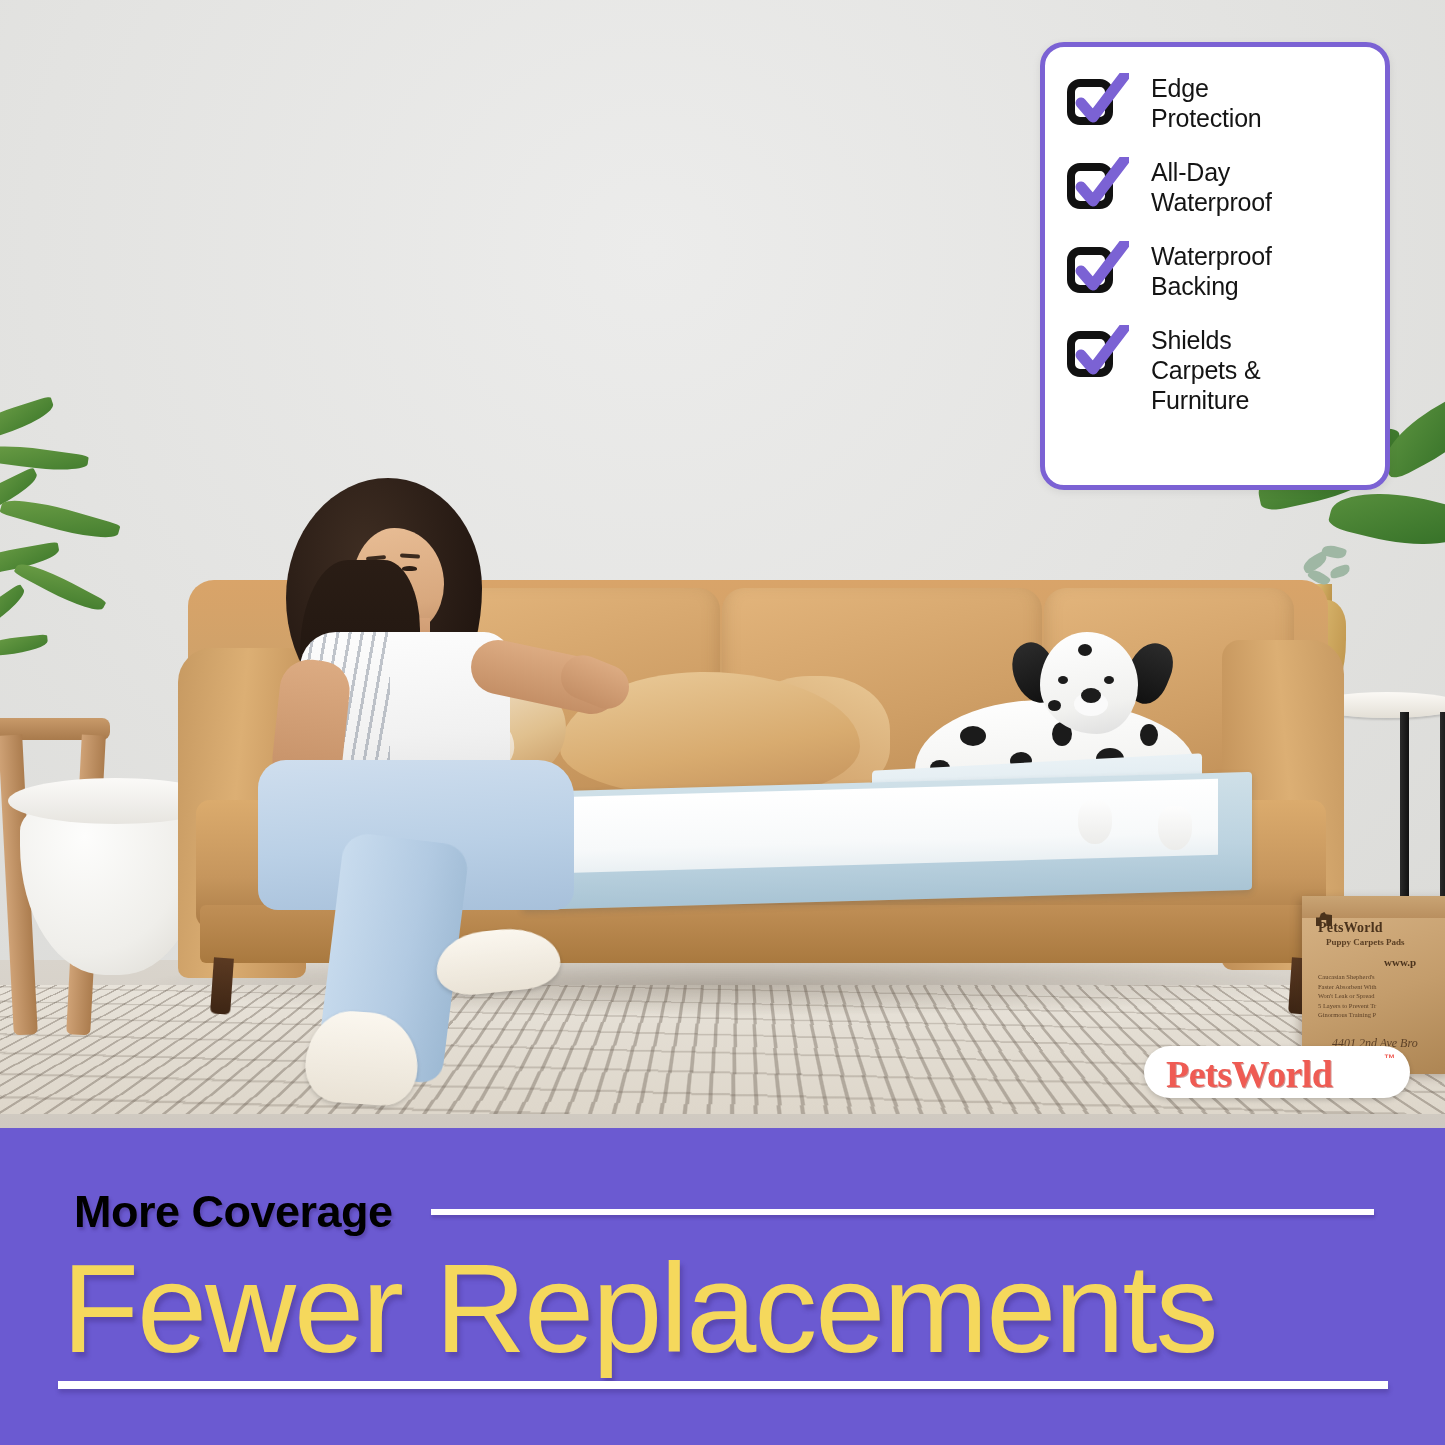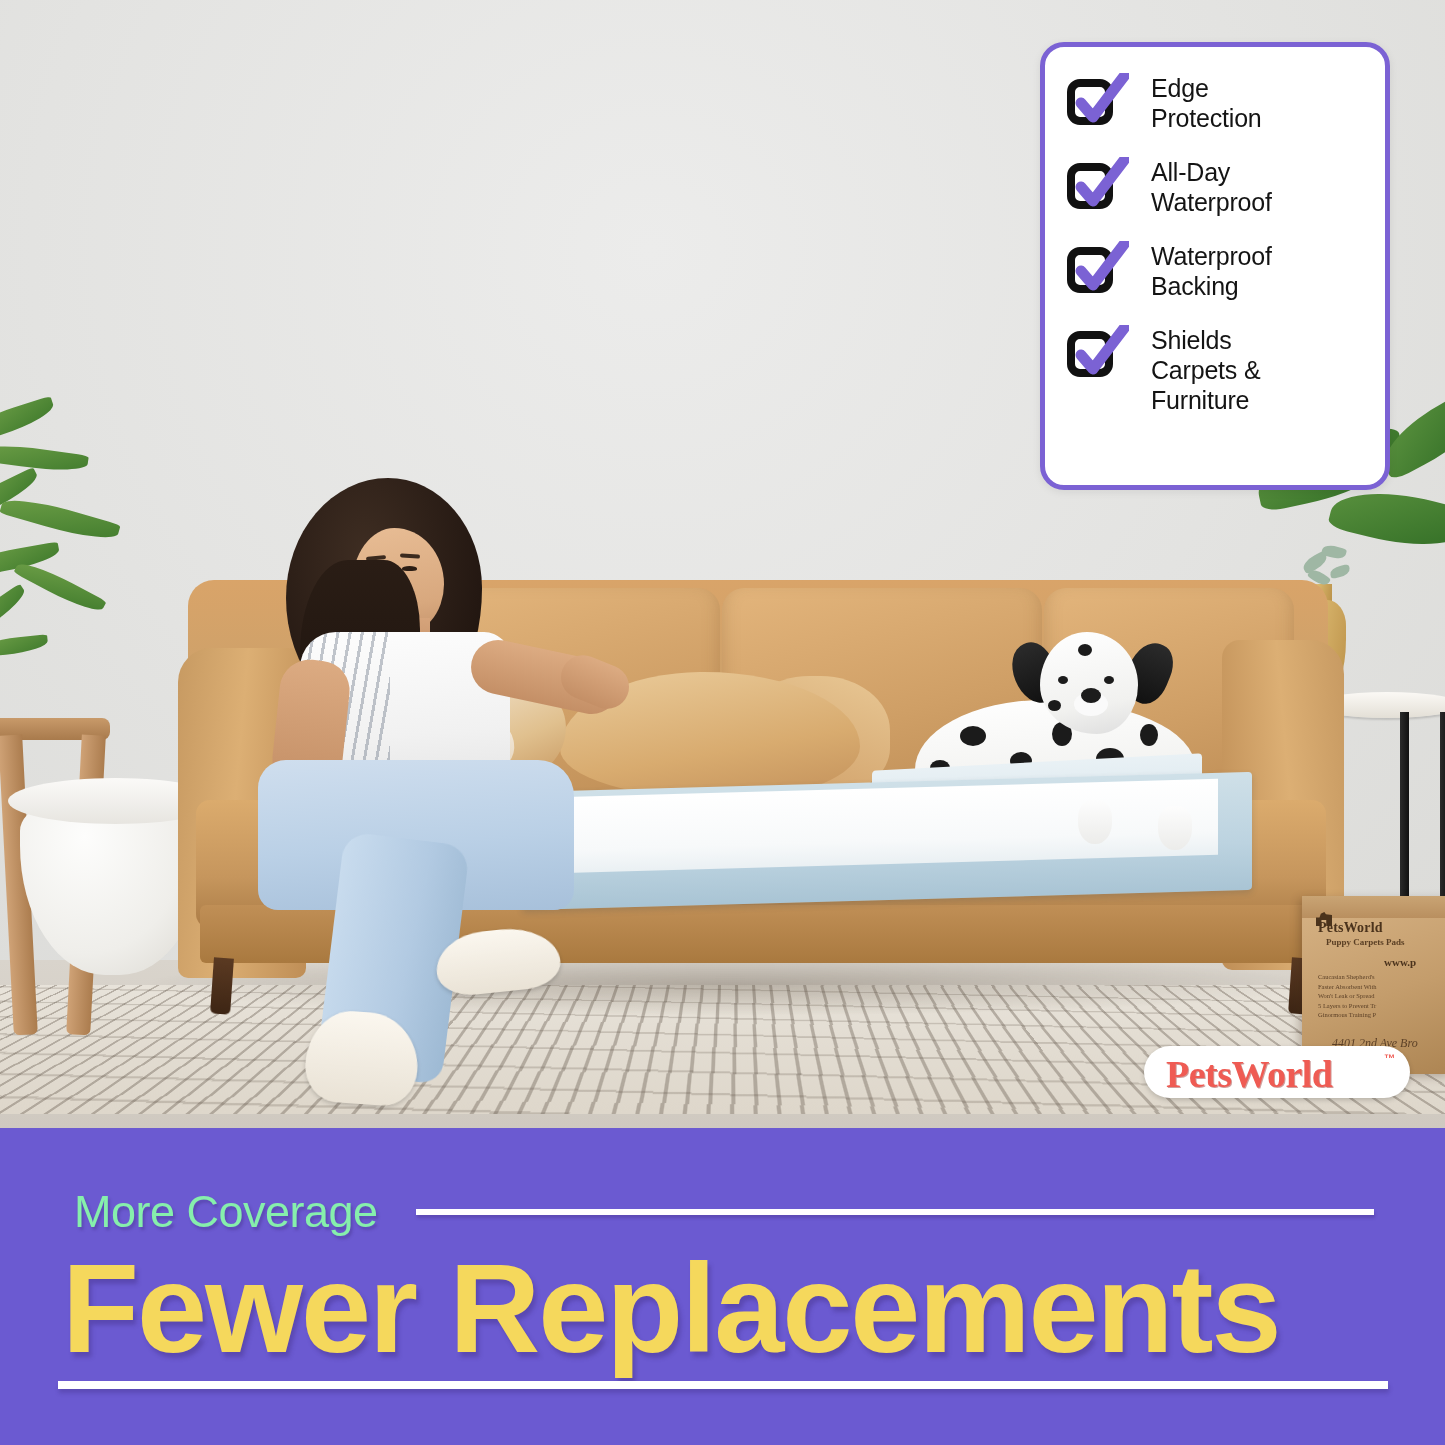--- a/index.html
+++ b/index.html
@@ -431,39 +431,39 @@
   }
   .banner-top-row {
     position: absolute;
     left: 74px; top: 58px;
     width: 1300px;
     display: flex;
     align-items: center;
   }
   .banner-kicker {
     font-size: 45px;
-    font-weight: normal;
-    color: #86efac;
+    font-weight: bold;
+    color: #000000;
     letter-spacing: -0.5px;
     text-shadow: 2px 3px 3px rgba(60,40,120,.35);
     white-space: nowrap;
   }
   .banner-rule {
     flex: 1;
     height: 6px;
     margin-left: 38px;
     background: #ffffff;
     box-shadow: 1px 3px 3px rgba(60,40,120,.30);
   }
   .banner-main {
     position: absolute;
     left: 62px; top: 118px;
     font-size: 126px;
     line-height: 126px;
-    font-weight: bold;
+    font-weight: normal;
     color: #f5d85c;
     letter-spacing: -2px;
     text-shadow: 3px 5px 4px rgba(60,40,120,.35);
     white-space: nowrap;
   }
   .banner-rule-bottom {
     position: absolute;
     left: 58px; top: 253px;
     width: 1330px; height: 8px;
     background: #ffffff;

